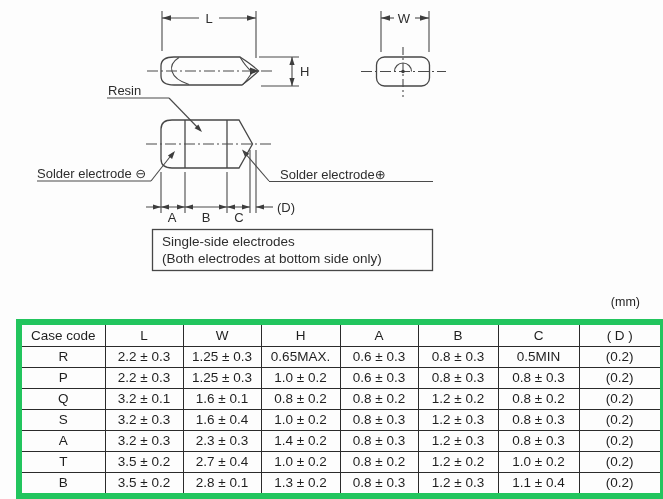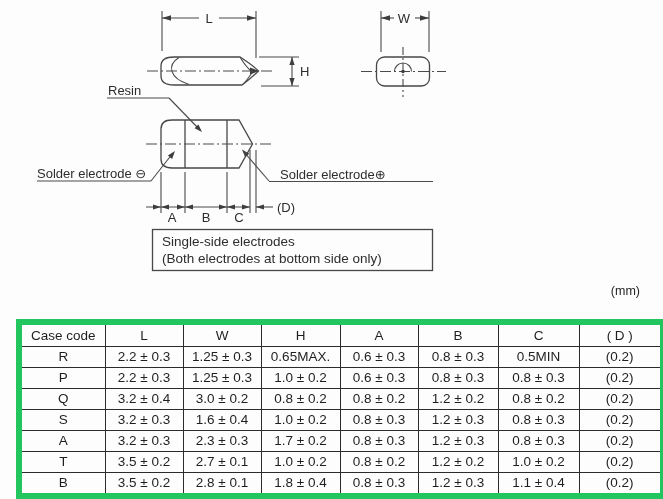--- a/index.html
+++ b/index.html
@@ -13,21 +13,21 @@
   .page{position:relative;width:663px;height:499px;overflow:hidden;}
   .fig{position:absolute;left:0;top:0;}
   .fig text{fill:#2d2d2d;font-size:13px;font-family:"Liberation Sans","DejaVu Sans",sans-serif;}
   .fig .note-text{font-size:13.5px;}
   .ln{stroke:#474747;stroke-width:1.3;fill:none;}
   .thin{stroke:#4a4a4a;stroke-width:1.1;fill:none;}
   .cl{stroke:#4a4a4a;stroke-width:1.1;fill:none;stroke-dasharray:11 3 2 3;}
   .clv{stroke:#4a4a4a;stroke-width:1.1;fill:none;stroke-dasharray:8 3 2 3;}
   .ah{fill:#3d3d3d;stroke:none;}
   .unit-label{
-    position:absolute;top:284px;left:560px;width:80px;
+    position:absolute;top:295px;left:560px;width:80px;
     text-align:right;font-size:12.5px;color:#262626;
   }
   table.dims{
     position:absolute;left:16px;top:319px;
     width:644px;border-collapse:collapse;table-layout:fixed;
     font-size:13.5px;color:#1f1f1f;
     border:6px solid #22c55e;
   }
   table.dims th,table.dims td{
     border:1.4px solid #2b2b2b;
@@ -179,63 +179,63 @@
         <td>2.2 ± 0.3</td>
         <td>1.25 ± 0.3</td>
         <td>1.0 ± 0.2</td>
         <td>0.6 ± 0.3</td>
         <td>0.8 ± 0.3</td>
         <td>0.8 ± 0.3</td>
         <td>(0.2)</td>
       </tr>
       <tr>
         <td>Q</td>
-        <td>3.2 ± 0.4</td>
-        <td>3.0 ± 0.2</td>
+        <td>3.2 ± 0.1</td>
+        <td>1.6 ± 0.1</td>
         <td>0.8 ± 0.2</td>
         <td>0.8 ± 0.2</td>
         <td>1.2 ± 0.2</td>
         <td>0.8 ± 0.2</td>
         <td>(0.2)</td>
       </tr>
       <tr>
         <td>S</td>
         <td>3.2 ± 0.3</td>
         <td>1.6 ± 0.4</td>
         <td>1.0 ± 0.2</td>
         <td>0.8 ± 0.3</td>
         <td>1.2 ± 0.3</td>
         <td>0.8 ± 0.3</td>
         <td>(0.2)</td>
       </tr>
       <tr>
         <td>A</td>
         <td>3.2 ± 0.3</td>
         <td>2.3 ± 0.3</td>
-        <td>1.7 ± 0.2</td>
+        <td>1.4 ± 0.2</td>
         <td>0.8 ± 0.3</td>
         <td>1.2 ± 0.3</td>
         <td>0.8 ± 0.3</td>
         <td>(0.2)</td>
       </tr>
       <tr>
         <td>T</td>
         <td>3.5 ± 0.2</td>
-        <td>2.7 ± 0.1</td>
+        <td>2.7 ± 0.4</td>
         <td>1.0 ± 0.2</td>
         <td>0.8 ± 0.2</td>
         <td>1.2 ± 0.2</td>
         <td>1.0 ± 0.2</td>
         <td>(0.2)</td>
       </tr>
       <tr>
         <td>B</td>
         <td>3.5 ± 0.2</td>
         <td>2.8 ± 0.1</td>
-        <td>1.8 ± 0.4</td>
+        <td>1.3 ± 0.2</td>
         <td>0.8 ± 0.3</td>
         <td>1.2 ± 0.3</td>
         <td>1.1 ± 0.4</td>
         <td>(0.2)</td>
       </tr>
     </tbody>
   </table>
 </div>
 
 </body></html>

